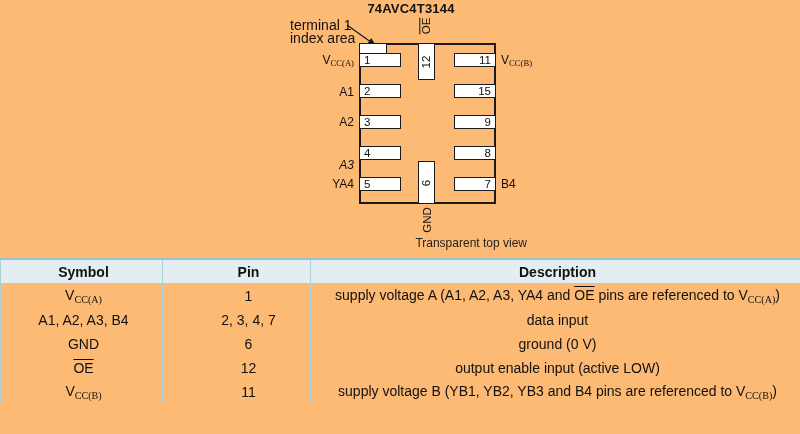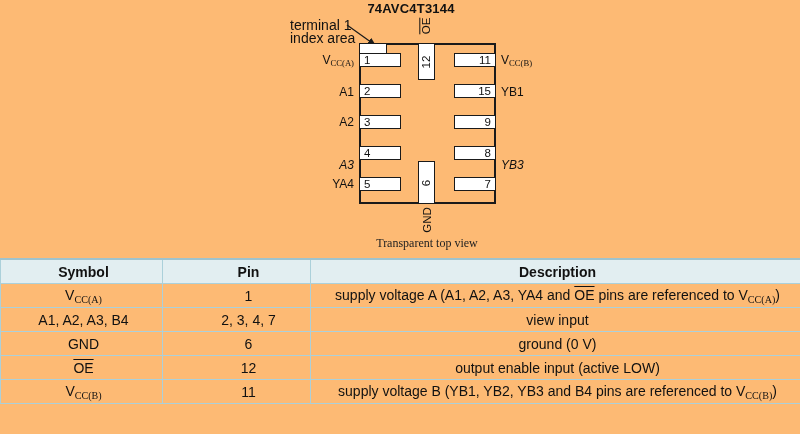--- a/index.html
+++ b/index.html
@@ -32,22 +32,22 @@
   .pin-lbl { position:absolute; font-size:12px; height:16px; line-height:16px; }
   .lbl-l { left:278px; width:76px; text-align:right; }
   .lbl-r { left:501px; width:90px; text-align:left; }
   .y1 { top:52px; } .y2 { top:73px;margin-top:11px; } .y3 { top:114px; } .y4 { top:157px;font-style:italic; } .y5 { top:176px; }
 
   .oe-wrap { position:absolute; left:415px; top:14px; width:23px; height:23px;
     display:flex; align-items:center; justify-content:center; font-size:11.5px; }
   .gnd-wrap { position:absolute; left:412px; top:205px; width:30px; height:30px;
     display:flex; align-items:center; justify-content:center; font-size:11.5px; }
 
-  .caption { position:absolute; left:327px; top:236px; width:200px; text-align:center;
-    font-size:12px; color:#222;font-family:Liberation Serif, serif; }
+  .caption { position:absolute; left:327px; top:236px; width:200px; text-align:right;
+    font-size:12px; color:#222; }
 
   
   .pin-table { position:absolute; left:0; top:258px; width:800px;
     border-collapse:collapse; table-layout:fixed; border-top:2px solid #9fc3cd; }
   .pin-table th, .pin-table td {
     border:1px solid #abd0da; height:24px; padding:1px 4px 0 8px;
     font-size:14px; text-align:center; vertical-align:middle; overflow:hidden; white-space:nowrap; }
   .pin-table th { background:#e2eef1; font-weight:bold; }
   .col-sym { width:162px; } .col-pin { width:148px; } .col-desc { width:490px; }
   .pin-table td.pin-cell, .pin-table th.pin-cell { padding-left:28px; }
@@ -123,22 +123,21 @@
       </div>
   </div>
 
   <div class="pin-lbl lbl-l y1"><span>V</span><span class="sub">CC(A)</span></div>
   <div class="pin-lbl lbl-l y2"><span>A1</span></div>
   <div class="pin-lbl lbl-l y3"><span>A2</span></div>
   <div class="pin-lbl lbl-l y4"><span>A3</span></div>
   <div class="pin-lbl lbl-l y5"><span>YA4</span></div>
 
   <div class="pin-lbl lbl-r y1"><span>V</span><span class="sub">CC(B)</span></div>
-  <div class="pin-lbl lbl-r y2"><span>YB1</span></div>
-  <div class="pin-lbl lbl-r y4"><span>YB3</span></div>
+  <div class="pin-lbl lbl-r y5"><span>B4</span></div>
 
   <div class="gnd-wrap">
     <span class="rot"><span>GND</span></span>
   </div>
 
   <div class="caption">Transparent top view</div>
 
   <table class="pin-table">
     <colgroup>
         <col class="col-sym">
@@ -154,21 +153,21 @@
     </thead>
     <tbody>
       <tr>
         <td><span>V</span><span class="sub">CC(A)</span></td>
         <td class="pin-cell">1</td>
         <td><span>supply voltage A (A1, A2, A3, YA4 and </span><span class="over">OE</span><span> pins are referenced to V</span><span class="sub">CC(A)</span><span>)</span></td>
       </tr>
       <tr>
         <td><span>A1, A2, A3, B4</span></td>
         <td class="pin-cell">2, 3, 4, 7</td>
-        <td><span>view input</span></td>
+        <td><span>data input</span></td>
       </tr>
       <tr>
         <td><span>GND</span></td>
         <td class="pin-cell">6</td>
         <td><span>ground (0 V)</span></td>
       </tr>
       <tr>
         <td><span class="over">OE</span></td>
         <td class="pin-cell">12</td>
         <td><span>output enable input (active LOW)</span></td>

